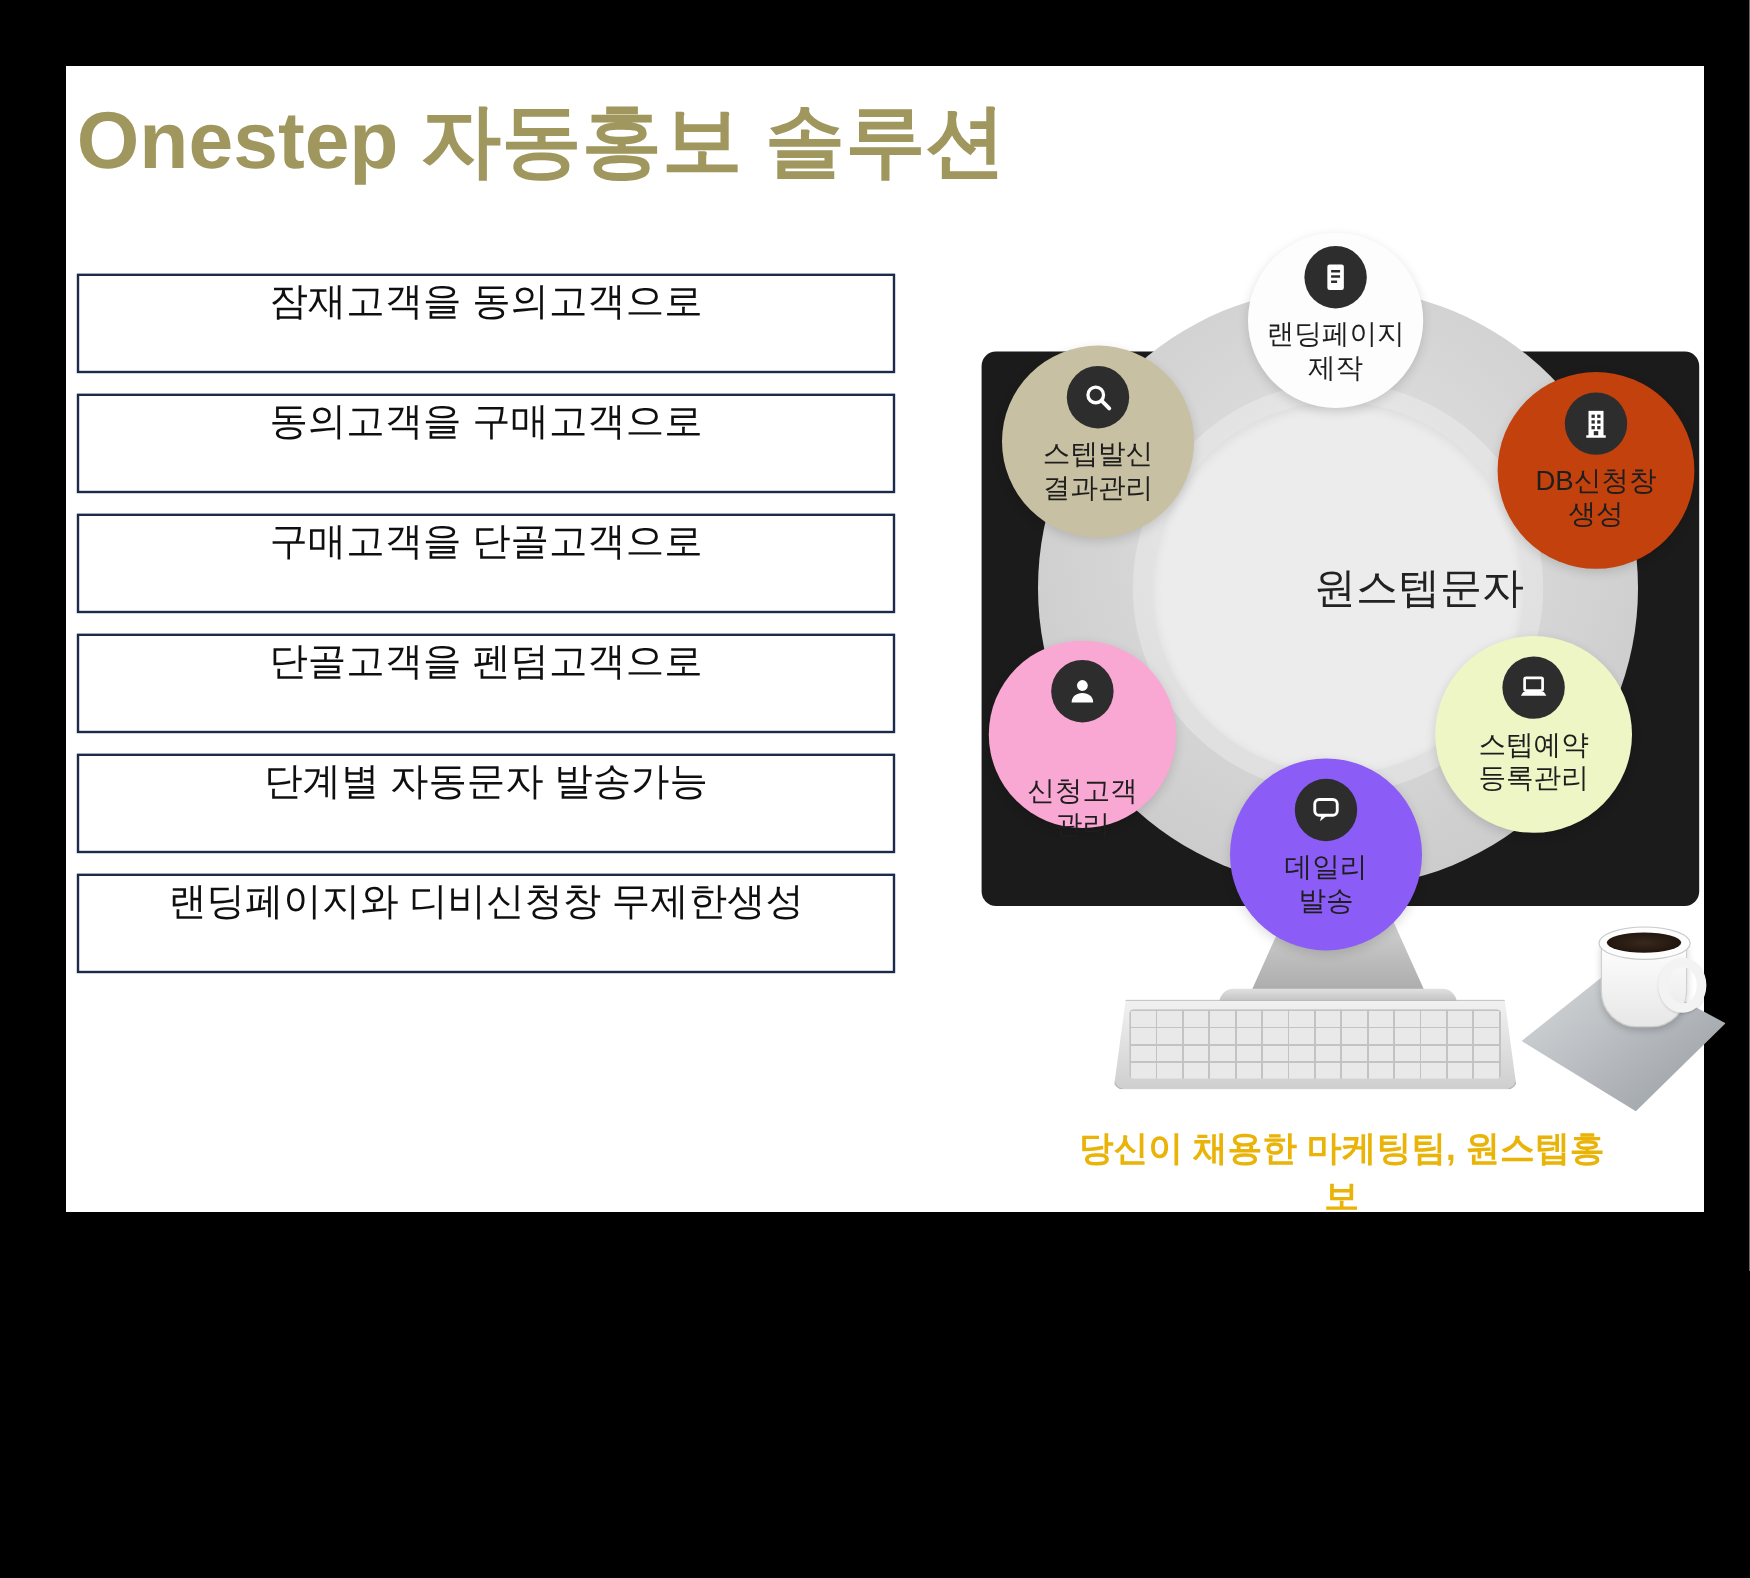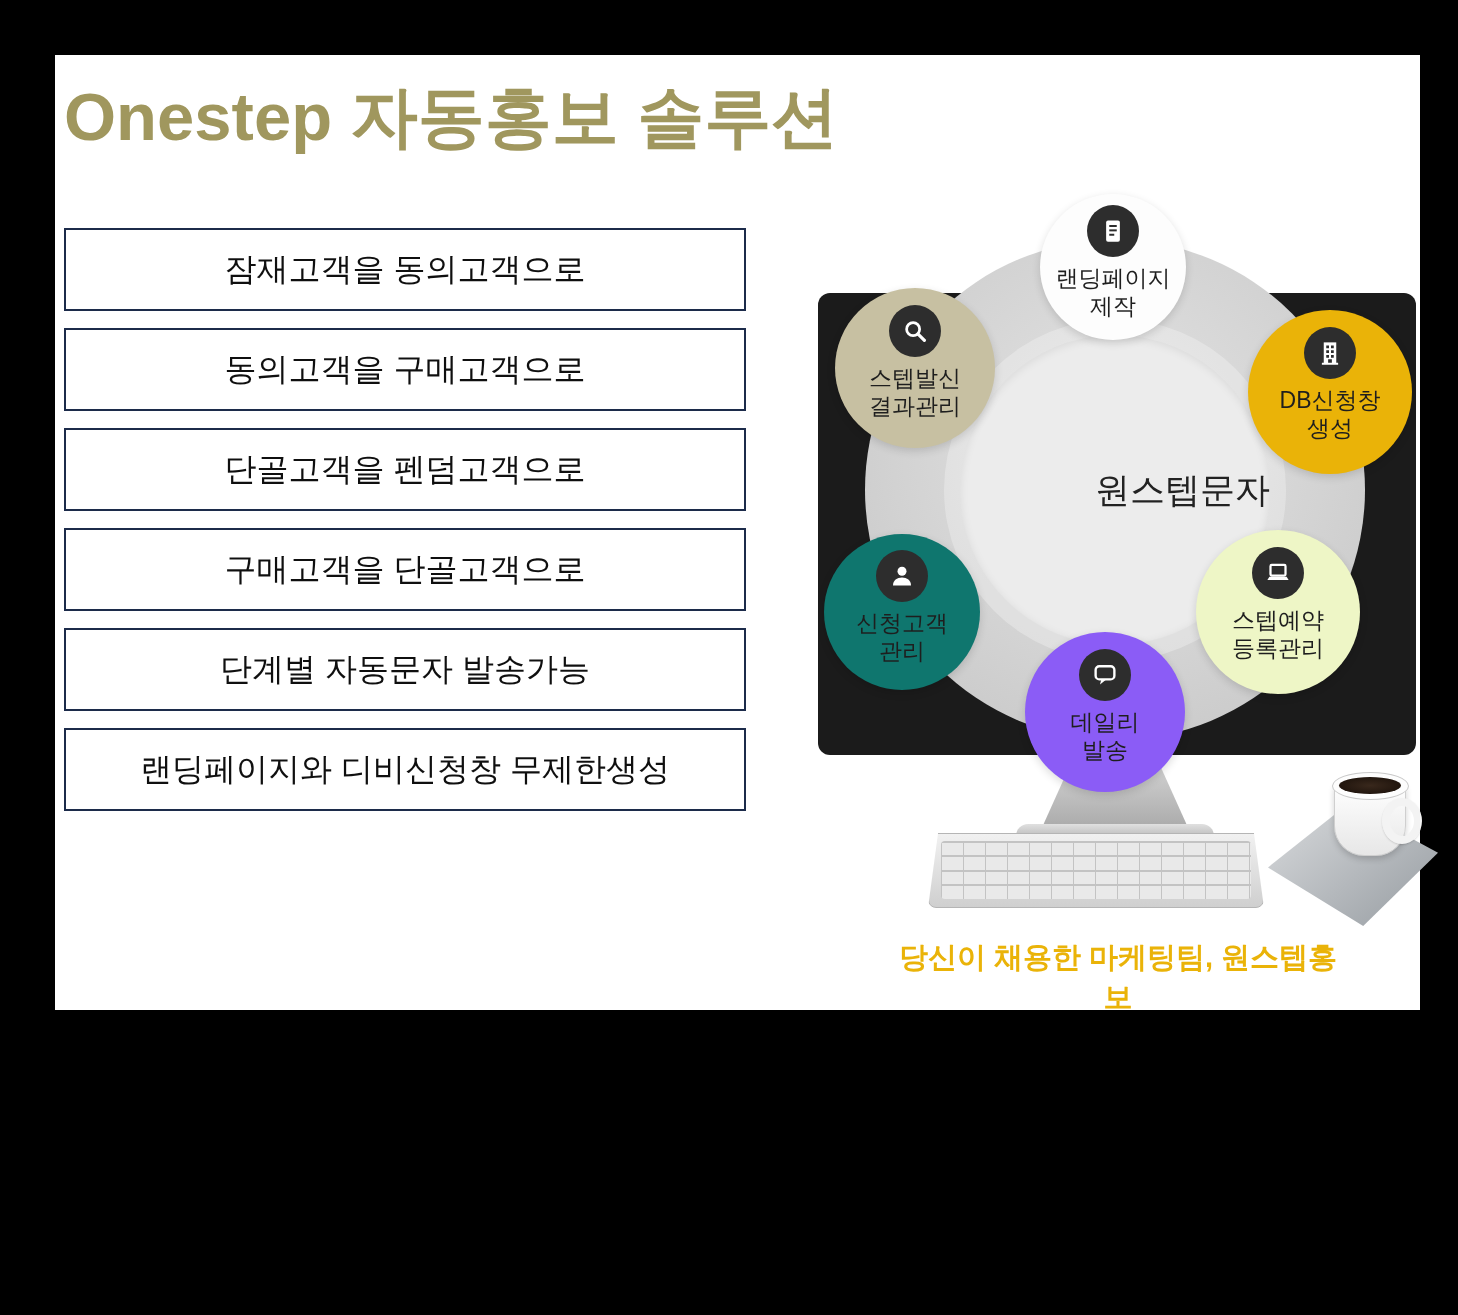--- a/index.html
+++ b/index.html
@@ -7,21 +7,21 @@
     width:1458px;height:1315px;position:relative;overflow:hidden;
     background:#000;
     font-family:"Liberation Sans","DejaVu Sans",sans-serif;
   }
   .panel{position:absolute;left:55px;top:55px;width:1365px;height:955px;background:#ffffff;}
   .title{position:absolute;left:64px;top:72px;font-size:67px;font-weight:700;color:#a0975e;letter-spacing:0;}
   
   .features{position:absolute;left:64px;top:228px;width:682px;display:flex;flex-direction:column;gap:17px;}
   .feature-box{
     box-sizing:border-box;height:83px;border:2px solid #1c2b4a;background:#fff;
-    display:flex;align-items:center;justify-content:center;
+    display:flex;align-items:flex-start;justify-content:center;
   }
   .feature-label{font-size:32px;color:#0f0f0f;font-weight:500;}
   
   .screen{position:absolute;left:818px;top:293px;width:598px;height:462px;background:#1b1b1b;border-radius:12px;z-index:1;}
   .monitor-neck{position:absolute;left:1040px;top:752px;width:150px;height:80px;
     background:linear-gradient(to bottom,#dadada,#a8a8a8);
     clip-path:polygon(24% 0,76% 0,100% 100%,0 100%);z-index:1;}
   .monitor-base{position:absolute;left:1016px;top:824px;width:198px;height:24px;border-radius:12px;
     background:linear-gradient(#e0e0e0,#9c9c9c);z-index:2;}
   
@@ -79,24 +79,24 @@
 <div class="title">Onestep 자동홍보 솔루션</div>
 
 <div class="features">
   <div class="feature-box">
     <span class="feature-label">잠재고객을 동의고객으로</span>
   </div>
   <div class="feature-box">
     <span class="feature-label">동의고객을 구매고객으로</span>
   </div>
   <div class="feature-box">
+    <span class="feature-label">구매고객을 단골고객으로</span>
+  </div>
+  <div class="feature-box">
     <span class="feature-label">단골고객을 펜덤고객으로</span>
-  </div>
-  <div class="feature-box">
-    <span class="feature-label">구매고객을 단골고객으로</span>
   </div>
   <div class="feature-box">
     <span class="feature-label">단계별 자동문자 발송가능</span>
   </div>
   <div class="feature-box">
     <span class="feature-label">랜딩페이지와 디비신청창 무제한생성</span>
   </div>
 </div>
 
 <div class="screen"></div>
@@ -125,39 +125,39 @@
   <span class="badge-icon">
     <svg viewBox="0 0 24 24" width="30" height="30" fill="none">
         <circle cx="10.5" cy="10.5" r="5.2" stroke="#fff" stroke-width="2.2"></circle>
         <line x1="14.5" y1="14.5" x2="19.5" y2="19.5" stroke="#fff" stroke-width="2.6" stroke-linecap="round"></line>
       </svg>
   </span>
   <span class="badge-label">스텝발신
 결과관리</span>
 </div>
 
-<div class="badge badge-db-form" style="background-color: #eab308;">
+<div class="badge badge-db-form" style="background-color: #c2410c;">
   <span class="badge-icon">
     <svg viewBox="0 0 24 24" width="30" height="30">
         <rect x="7" y="3.5" width="10" height="17" fill="#fff"></rect>
         <rect x="9" y="6" width="2.2" height="2.2" fill="#2d2d2d"></rect>
         <rect x="12.8" y="6" width="2.2" height="2.2" fill="#2d2d2d"></rect>
         <rect x="9" y="9.8" width="2.2" height="2.2" fill="#2d2d2d"></rect>
         <rect x="12.8" y="9.8" width="2.2" height="2.2" fill="#2d2d2d"></rect>
         <rect x="9" y="13.6" width="2.2" height="2.2" fill="#2d2d2d"></rect>
         <rect x="12.8" y="13.6" width="2.2" height="2.2" fill="#2d2d2d"></rect>
         <rect x="10.5" y="17" width="3" height="3.5" fill="#2d2d2d"></rect>
         <line x1="5.5" y1="20.6" x2="18.5" y2="20.6" stroke="#fff" stroke-width="1.6"></line>
       </svg>
   </span>
   <span class="badge-label">DB신청창
 생성</span>
 </div>
 
-<div class="badge badge-customer" style="background-color: #0f766e;">
+<div class="badge badge-customer" style="background-color: #f9a8d4; gap: 36px;">
   <span class="badge-icon">
     <svg viewBox="0 0 24 24" width="30" height="30" fill="#fff">
         <circle cx="12" cy="8.2" r="3.6"></circle>
         <path d="M4.8 19.5c0-4 3.2-6.3 7.2-6.3s7.2 2.3 7.2 6.3z"></path>
       </svg>
   </span>
   <span class="badge-label">신청고객
 관리</span>
 </div>
 

